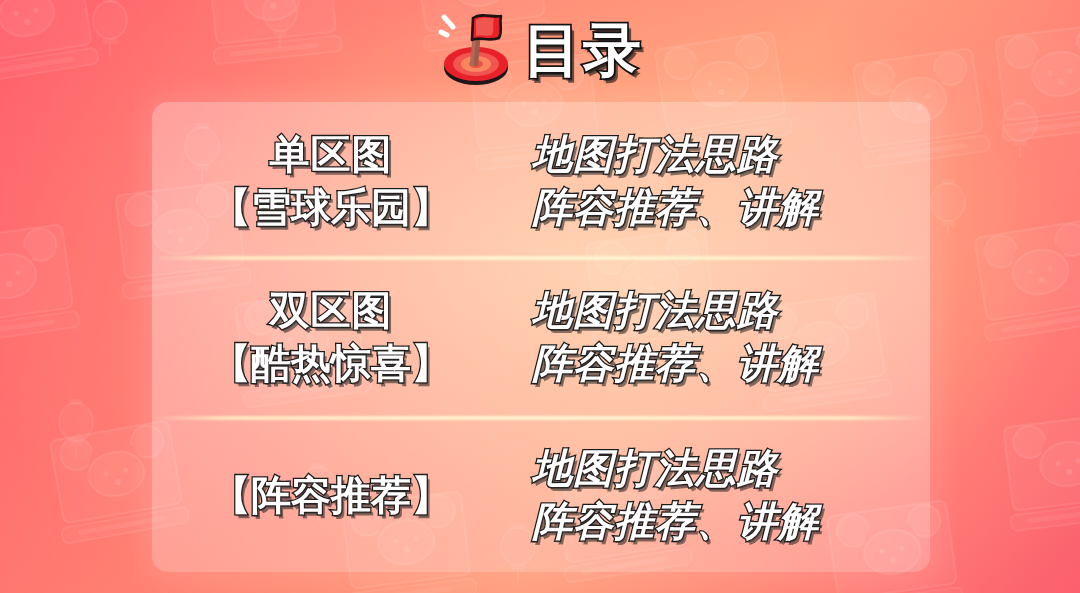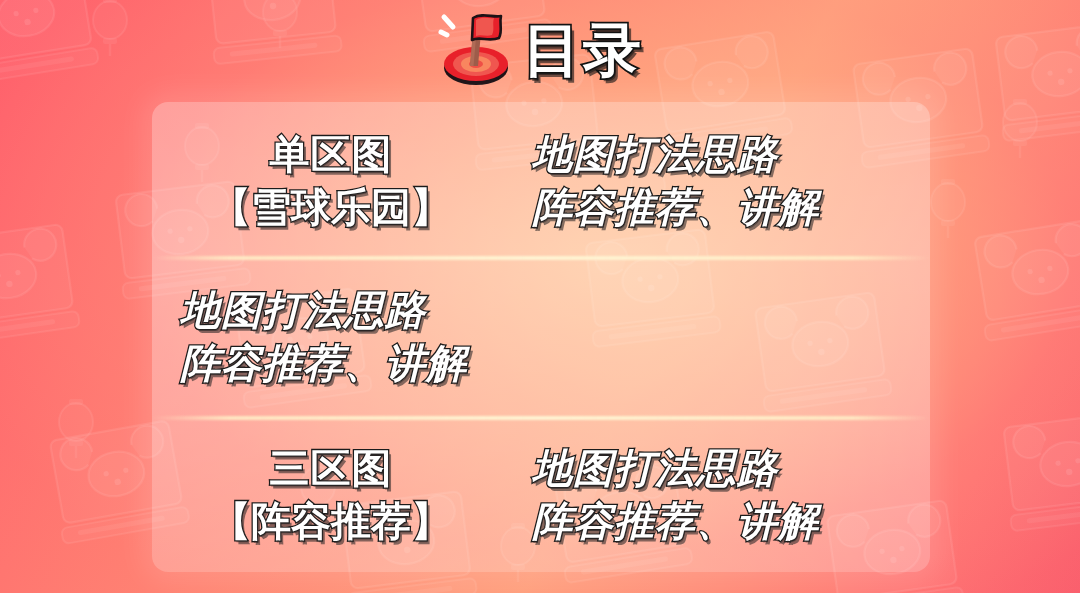--- a/index.html
+++ b/index.html
@@ -298,29 +298,32 @@
         <div class="line">单区图</div>
         <div class="line bracketed">【雪球乐园】</div>
       </div>
       <div class="col col-right">
         <div class="line">地图打法思路</div>
         <div class="line">阵容推荐、讲解</div>
       </div>
     </div>
 
     <div class="row r2">
+      <div class="col col-left">
+        <div class="line">双区图</div>
+        <div class="line bracketed">【酷热惊喜】</div>
+      </div>
       <div class="col col-right">
         <div class="line">地图打法思路</div>
         <div class="line">阵容推荐、讲解</div>
       </div>
     </div>
 
     <div class="row r3">
       <div class="col col-left">
-        <div class="line">三区图</div>
         <div class="line bracketed">【阵容推荐】</div>
       </div>
       <div class="col col-right">
         <div class="line">地图打法思路</div>
         <div class="line">阵容推荐、讲解</div>
       </div>
     </div>
 
   </div>
 </div>

